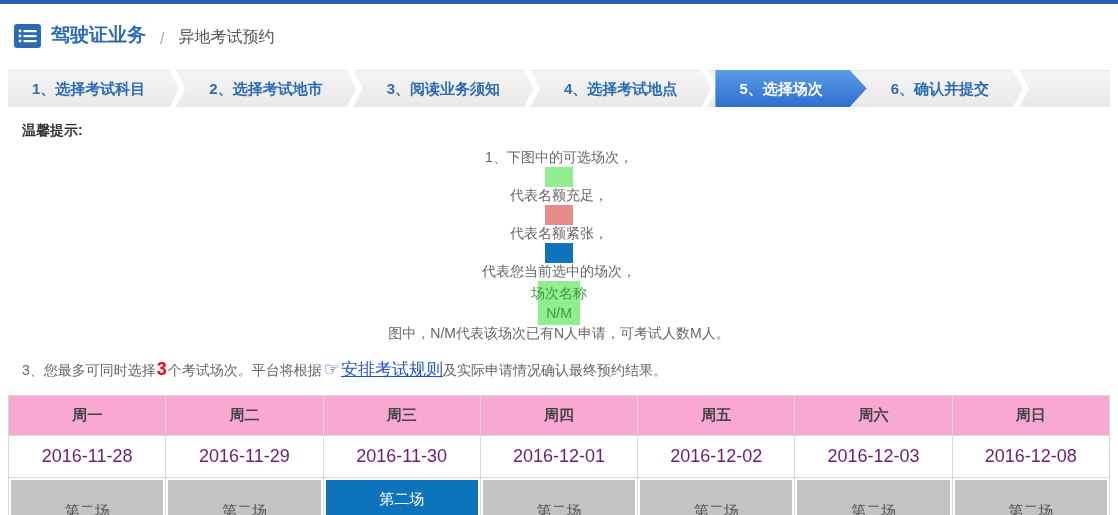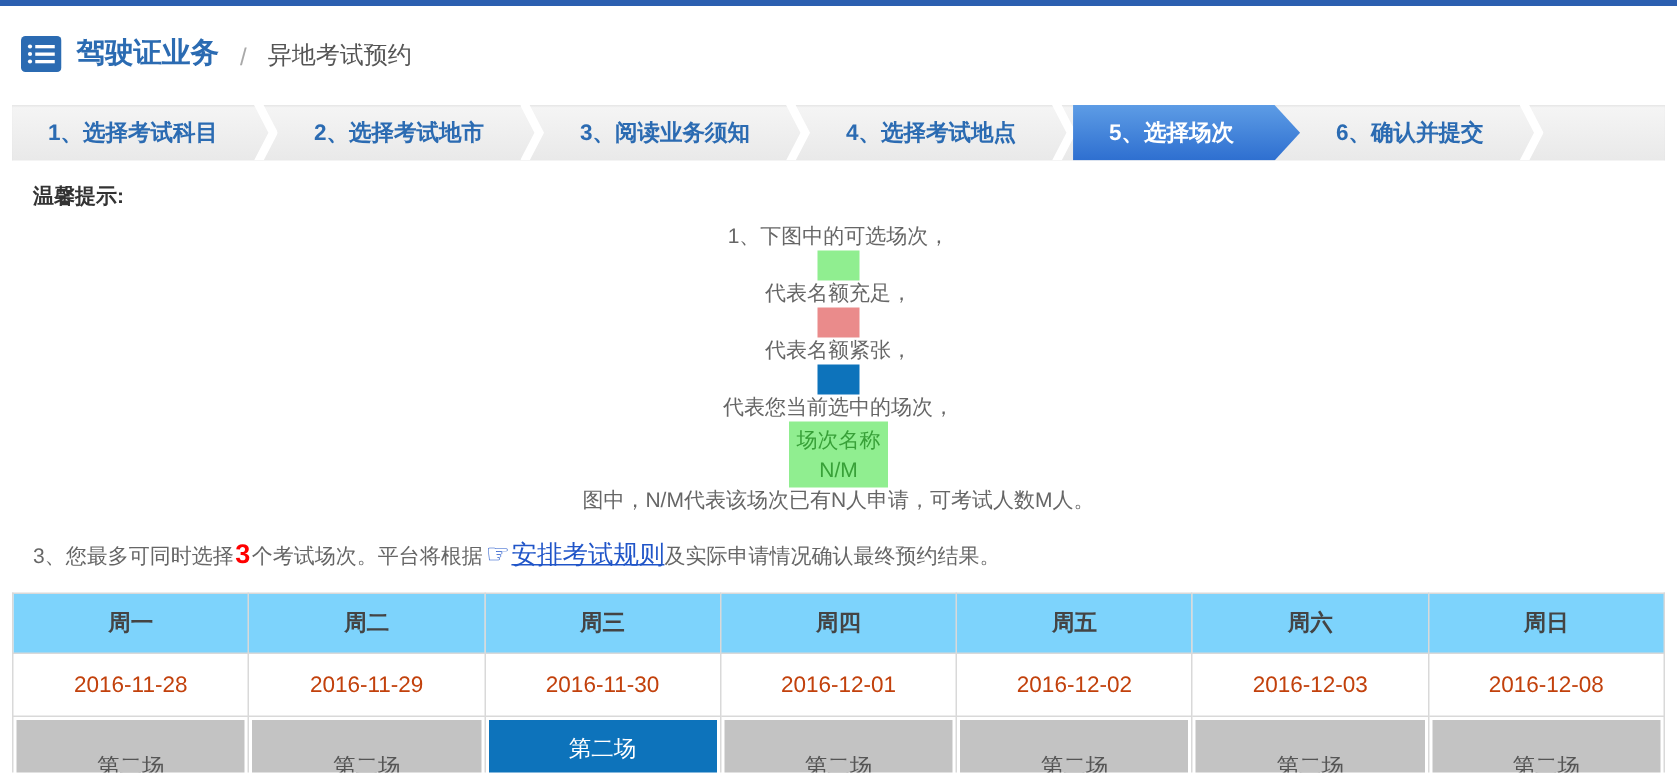--- a/index.html
+++ b/index.html
@@ -45,37 +45,37 @@
 
   
   .tips { margin: 15px 22px 0; color: #666; font-size: 14px; }
   .tips-title { color: #333; font-weight: bold; margin-bottom: 9px; }
   .tip-line1 { display: flex; align-items: center; white-space: nowrap; flex-direction: column; }
   .swatch { width: 28px; height: 20px; display: inline-block; margin: 0 3px; flex: 0 0 auto; }
   .swatch-green { background: #90ee90; }
   .swatch-red   { background: #ea8b8b; }
   .swatch-blue  { background: #0d73bb; }
   .sample-box {
-    width: 66px; height: 44px; background: #90ee90; color: #38a038;
+    width: 42px; height: 44px; background: #90ee90; color: #38a038;
     display: flex; flex-direction: column; align-items: center; justify-content: center;
     font-size: 14px; line-height: 20px; margin: 0 6px; flex: 0 0 auto;
   }
   .tip-line { margin-top: 15px; }
   .red-num { color: #f00; font-weight: bold; font-size: 18px; padding: 0 1px; }
   .hand-icon { color: #2055c8; font-size: 18px; margin: 0 1px 0 2px; }
   .rule-link { color: #2055c8; font-size: 17px; text-decoration: underline; cursor: pointer; }
 
   
   table.schedule {
     width: calc(100% - 16px); margin: 14px 8px 0;
     border-collapse: collapse; text-align: center; table-layout: fixed;
   }
   .schedule th, .schedule td { border: 1px solid #d9d9d9; }
-  .schedule th { background: #7dd3fc; height: 40px; color: #444; font-size: 15px; font-weight: bold; }
-  .schedule td.date-cell { height: 42px; color: #c2410c; font-size: 15px; background: #fff; }
+  .schedule th { background: #f9a8d4; height: 40px; color: #444; font-size: 15px; font-weight: bold; }
+  .schedule td.date-cell { height: 42px; color: #701a75; font-size: 18px; background: #fff; }
   .schedule td.session-cell { padding: 2px; height: 66px; background: #fff; }
   .session-block {
     height: 62px; background: #c3c3c3; color: #555; font-size: 15px;
     display: flex; align-items: center; justify-content: center; cursor: pointer;
   }
   .session-block.selected {
     background: #0d73bb; color: #fff; flex-direction: column; position: relative;
   }
   .session-block.selected .session-name { margin-bottom: 6px; }
   .session-check { position: absolute; right: 16px; bottom: 9px; font-size: 14px; }

